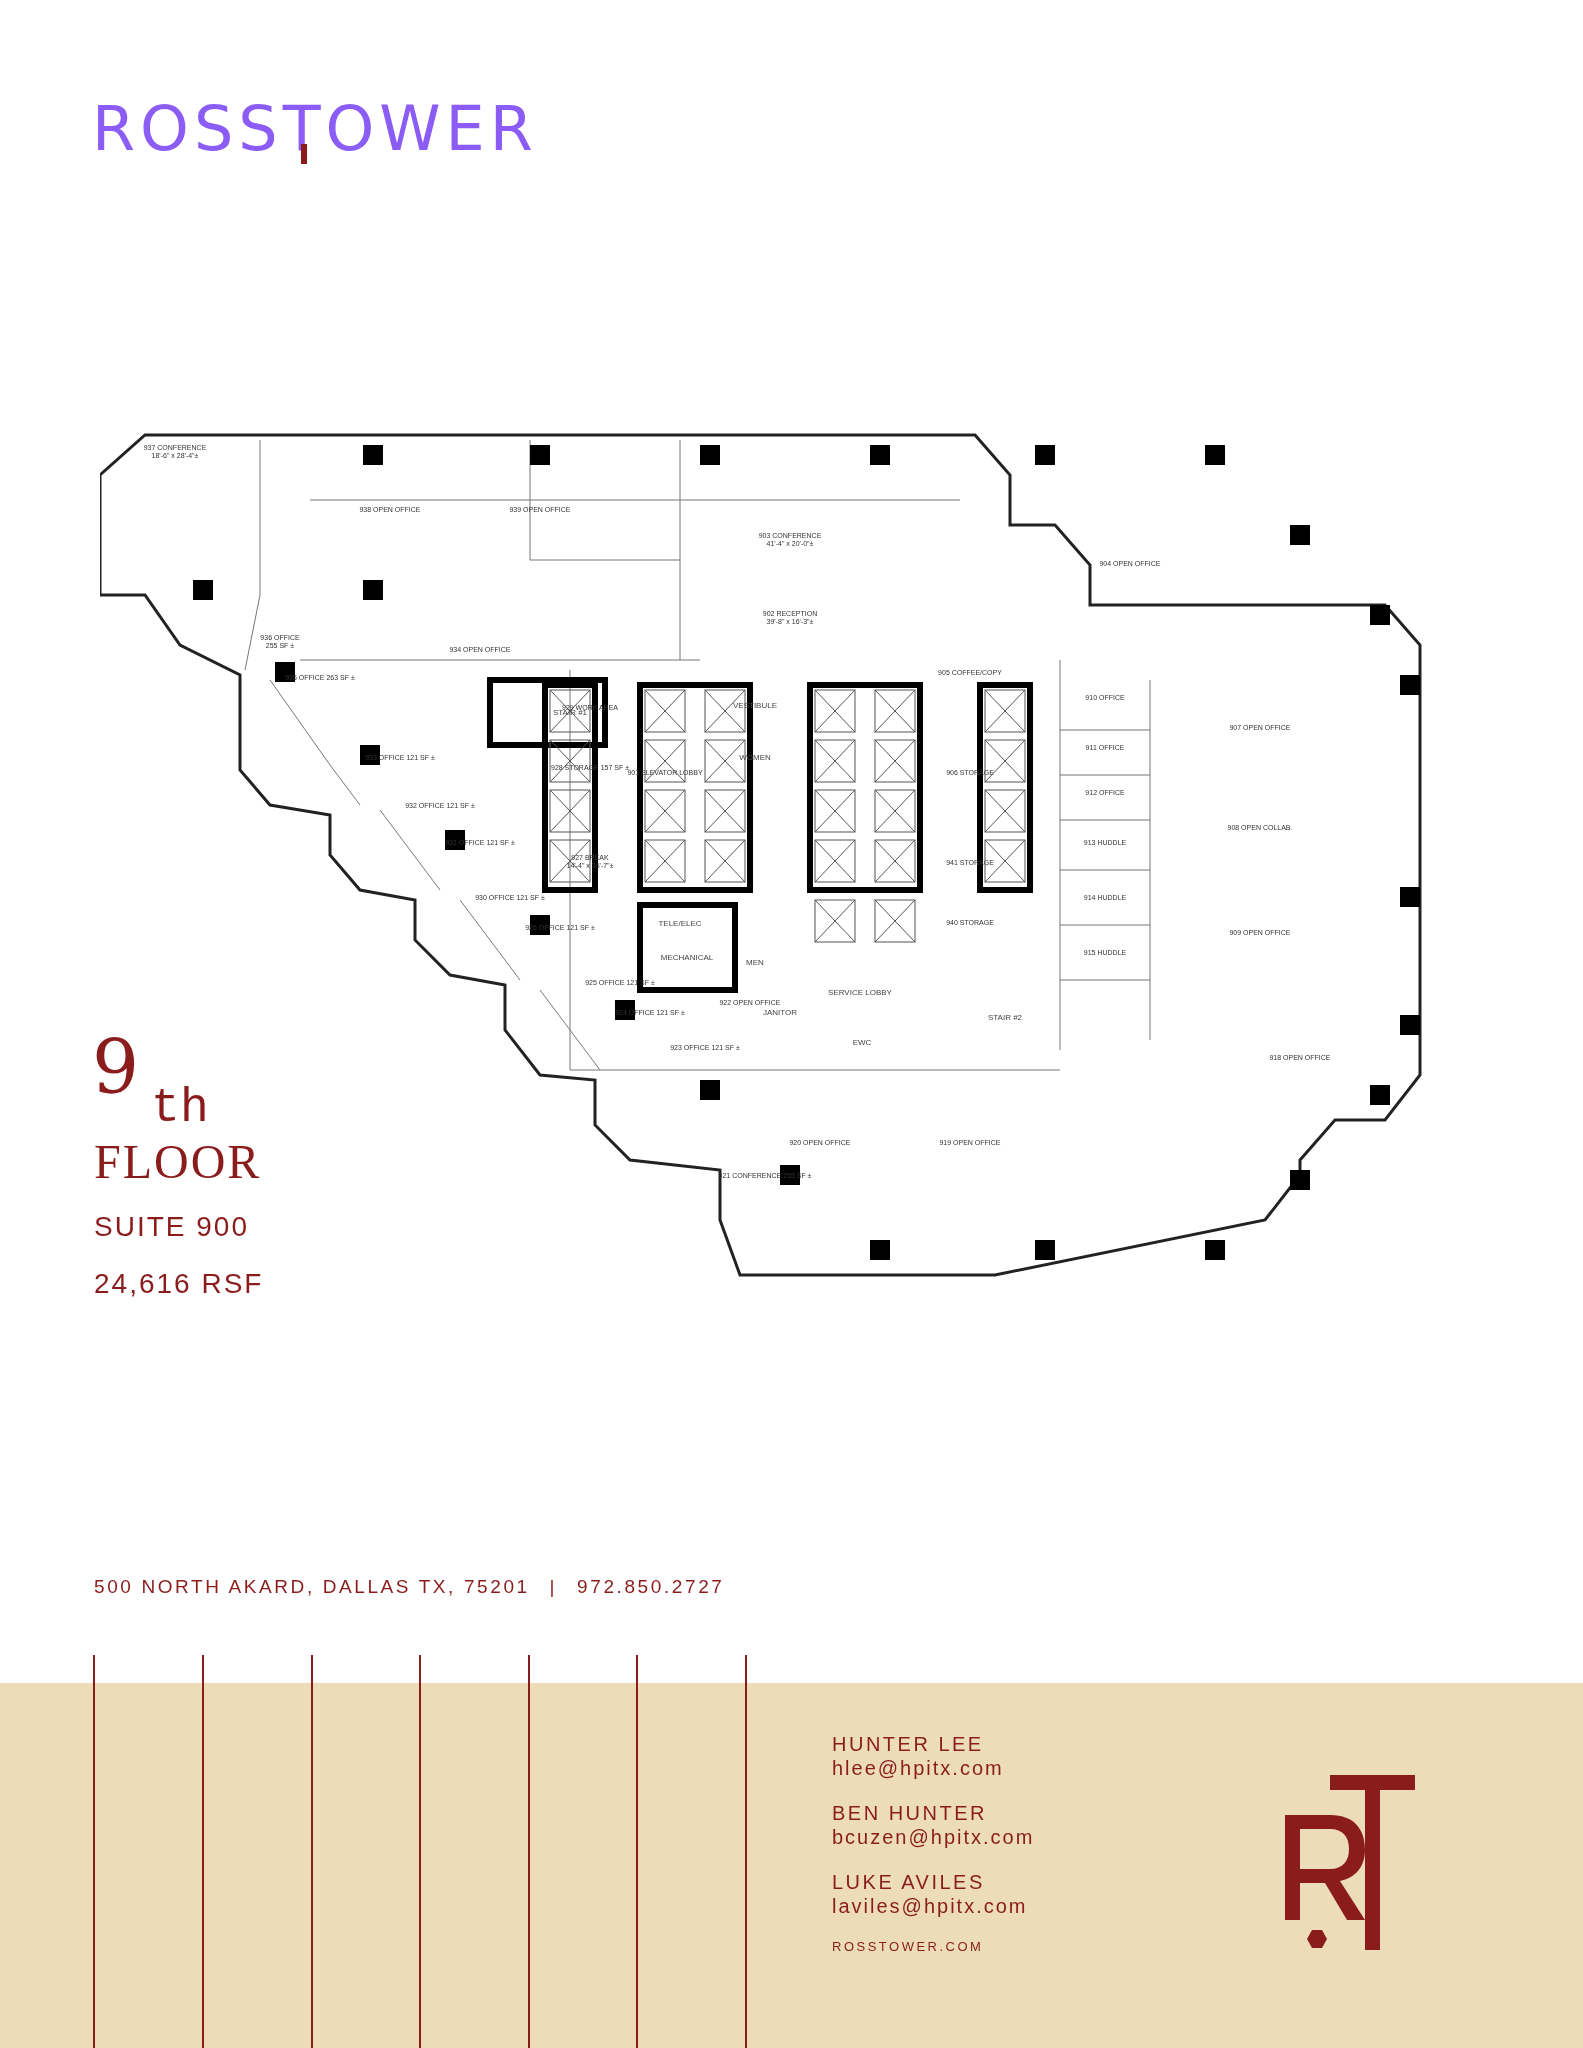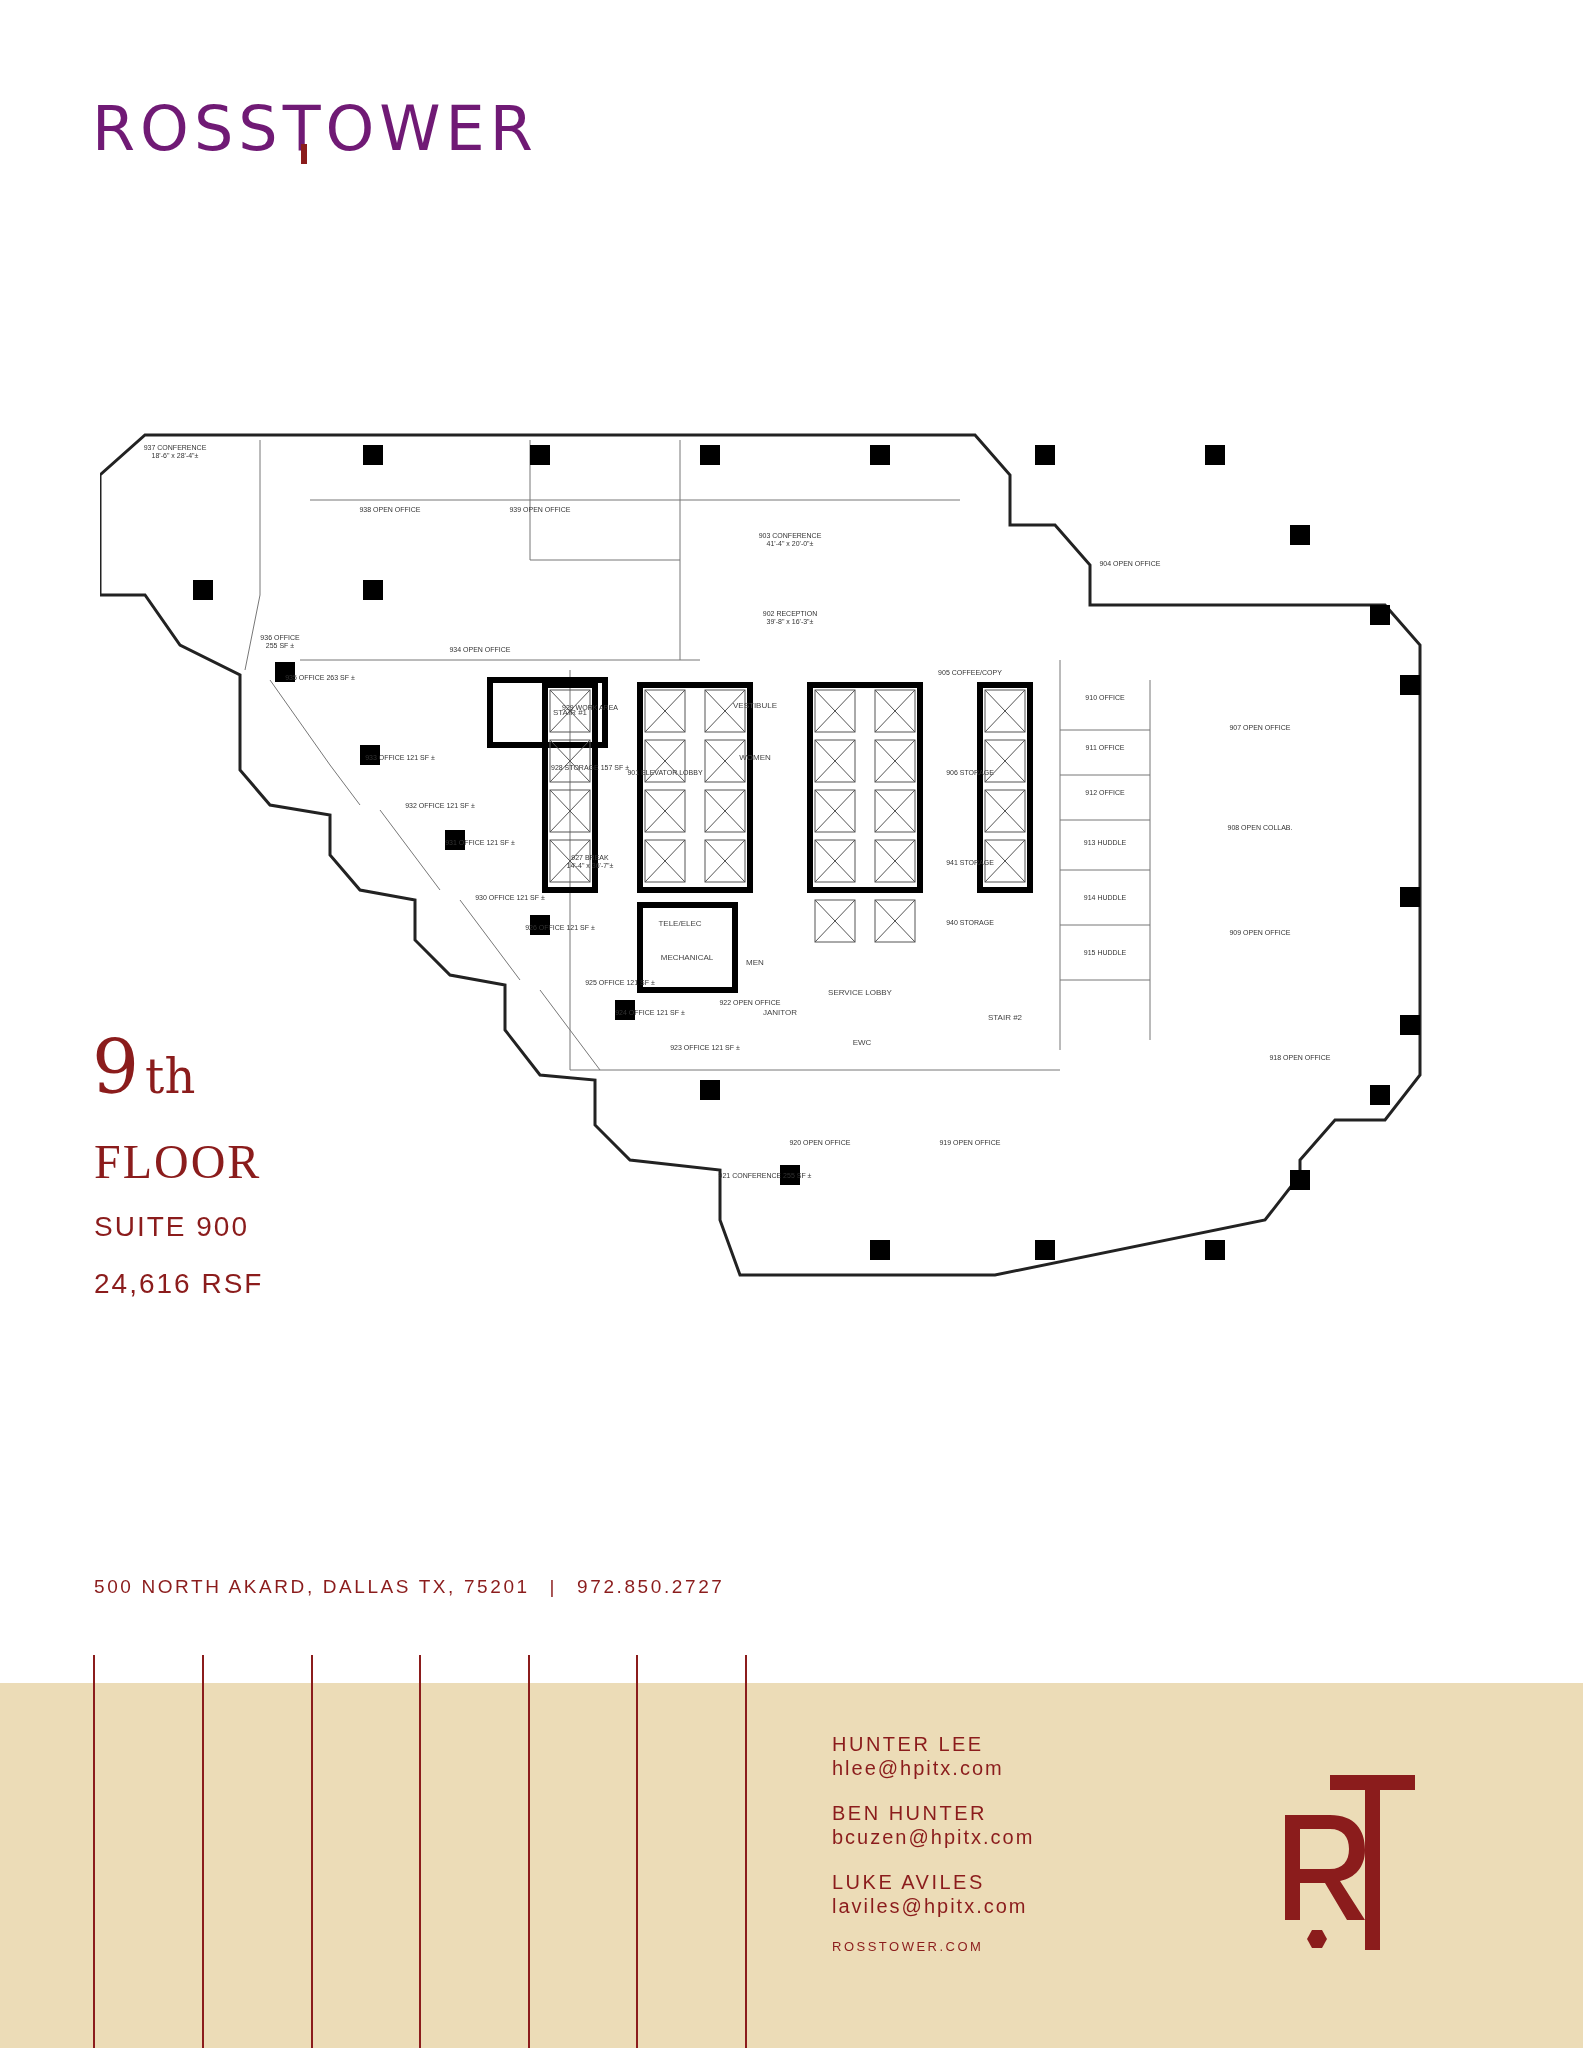--- a/index.html
+++ b/index.html
@@ -1,26 +1,26 @@
 <!DOCTYPE html>
 <html><head>
 <meta charset="utf-8">
 <style>
   html, body { margin:0; padding:0; }
   body { width:1583px; height:2048px; position:relative; background:#ffffff; overflow:hidden;
          font-family:"Liberation Sans", sans-serif; color:#8b1c1c; }
   .abs { position:absolute; }
   
-  .logo { left:92px; top:98px; font-size:62px; letter-spacing:5px; color:#701a75; font-weight:normal;
+  .logo { left:92px; top:98px; font-size:62px; letter-spacing:5px; color:#8b5cf6; font-weight:normal;
           font-family:"DejaVu Sans", sans-serif; line-height:1; }
   .logo .t { display:inline-block; position:relative; }
   .logo .t::after { content:""; position:absolute; left:50%; margin-left:-3px; top:46px; width:6px; height:20px; background:#8b1c1c; }
   
   .floor-num { left:92px; top:1030px; font-family:"DejaVu Serif", serif; font-size:74px; line-height:1; }
-  .floor-num sup { font-size:48px; vertical-align:baseline; position:relative; top:0; margin-left:6px; }
+  .floor-num sup { font-size:48px; vertical-align:baseline; position:relative; top:28px; margin-left:12px;font-family:Liberation Mono, monospace; }
   .floor-word { left:94px; top:1138px; font-family:"Liberation Serif", serif; font-size:48px; letter-spacing:2px; line-height:1;text-align:right; }
   .suite { left:94px; top:1213px; font-size:28px; letter-spacing:2px; line-height:1; }
   .rsf { left:94px; top:1270px; font-size:28px; letter-spacing:2px; line-height:1; }
   .address { left:94px; top:1577px; font-size:19px; letter-spacing:2.6px; line-height:1; }
   
   .band { left:0; top:1683px; width:1583px; height:365px; background:#ecdcb7; }
   .vline { position:absolute; top:1655px; width:2px; height:393px; background:#8b1c1c; }
   .contacts { left:832px; top:1732px; }
   .contact { margin-bottom:21px; }
   .contact .nm { font-size:20px; letter-spacing:2.5px; line-height:24px; }

